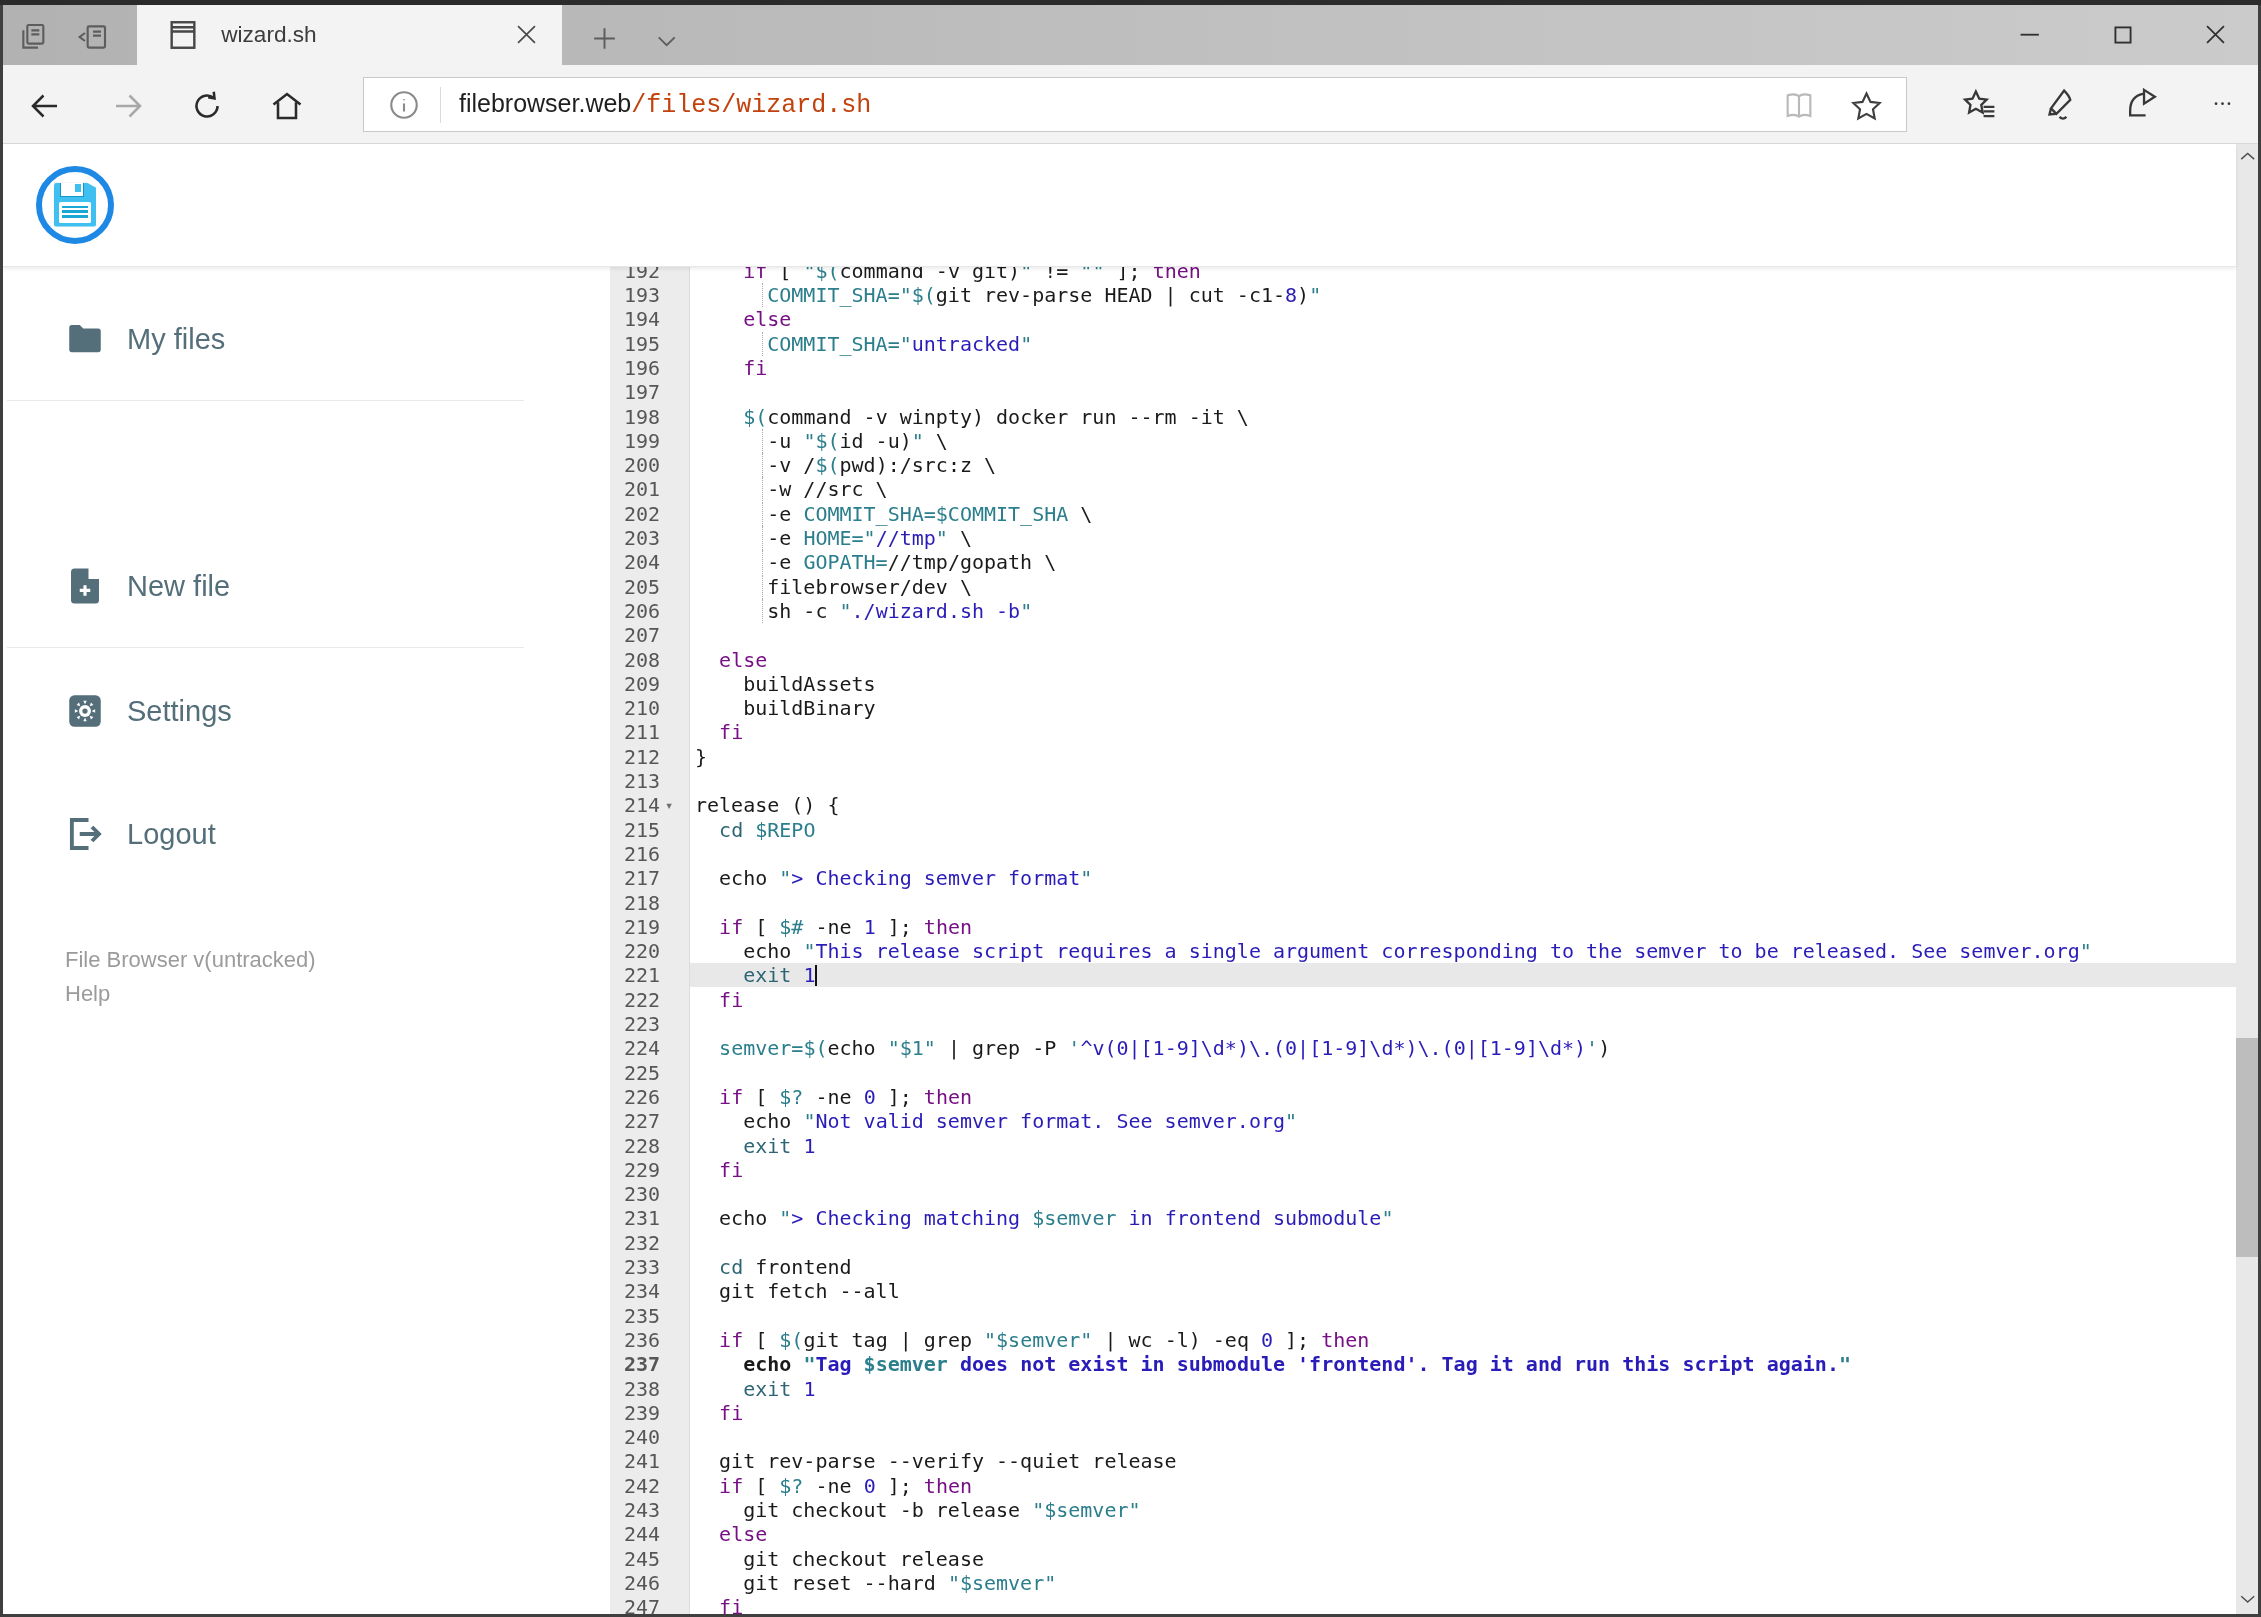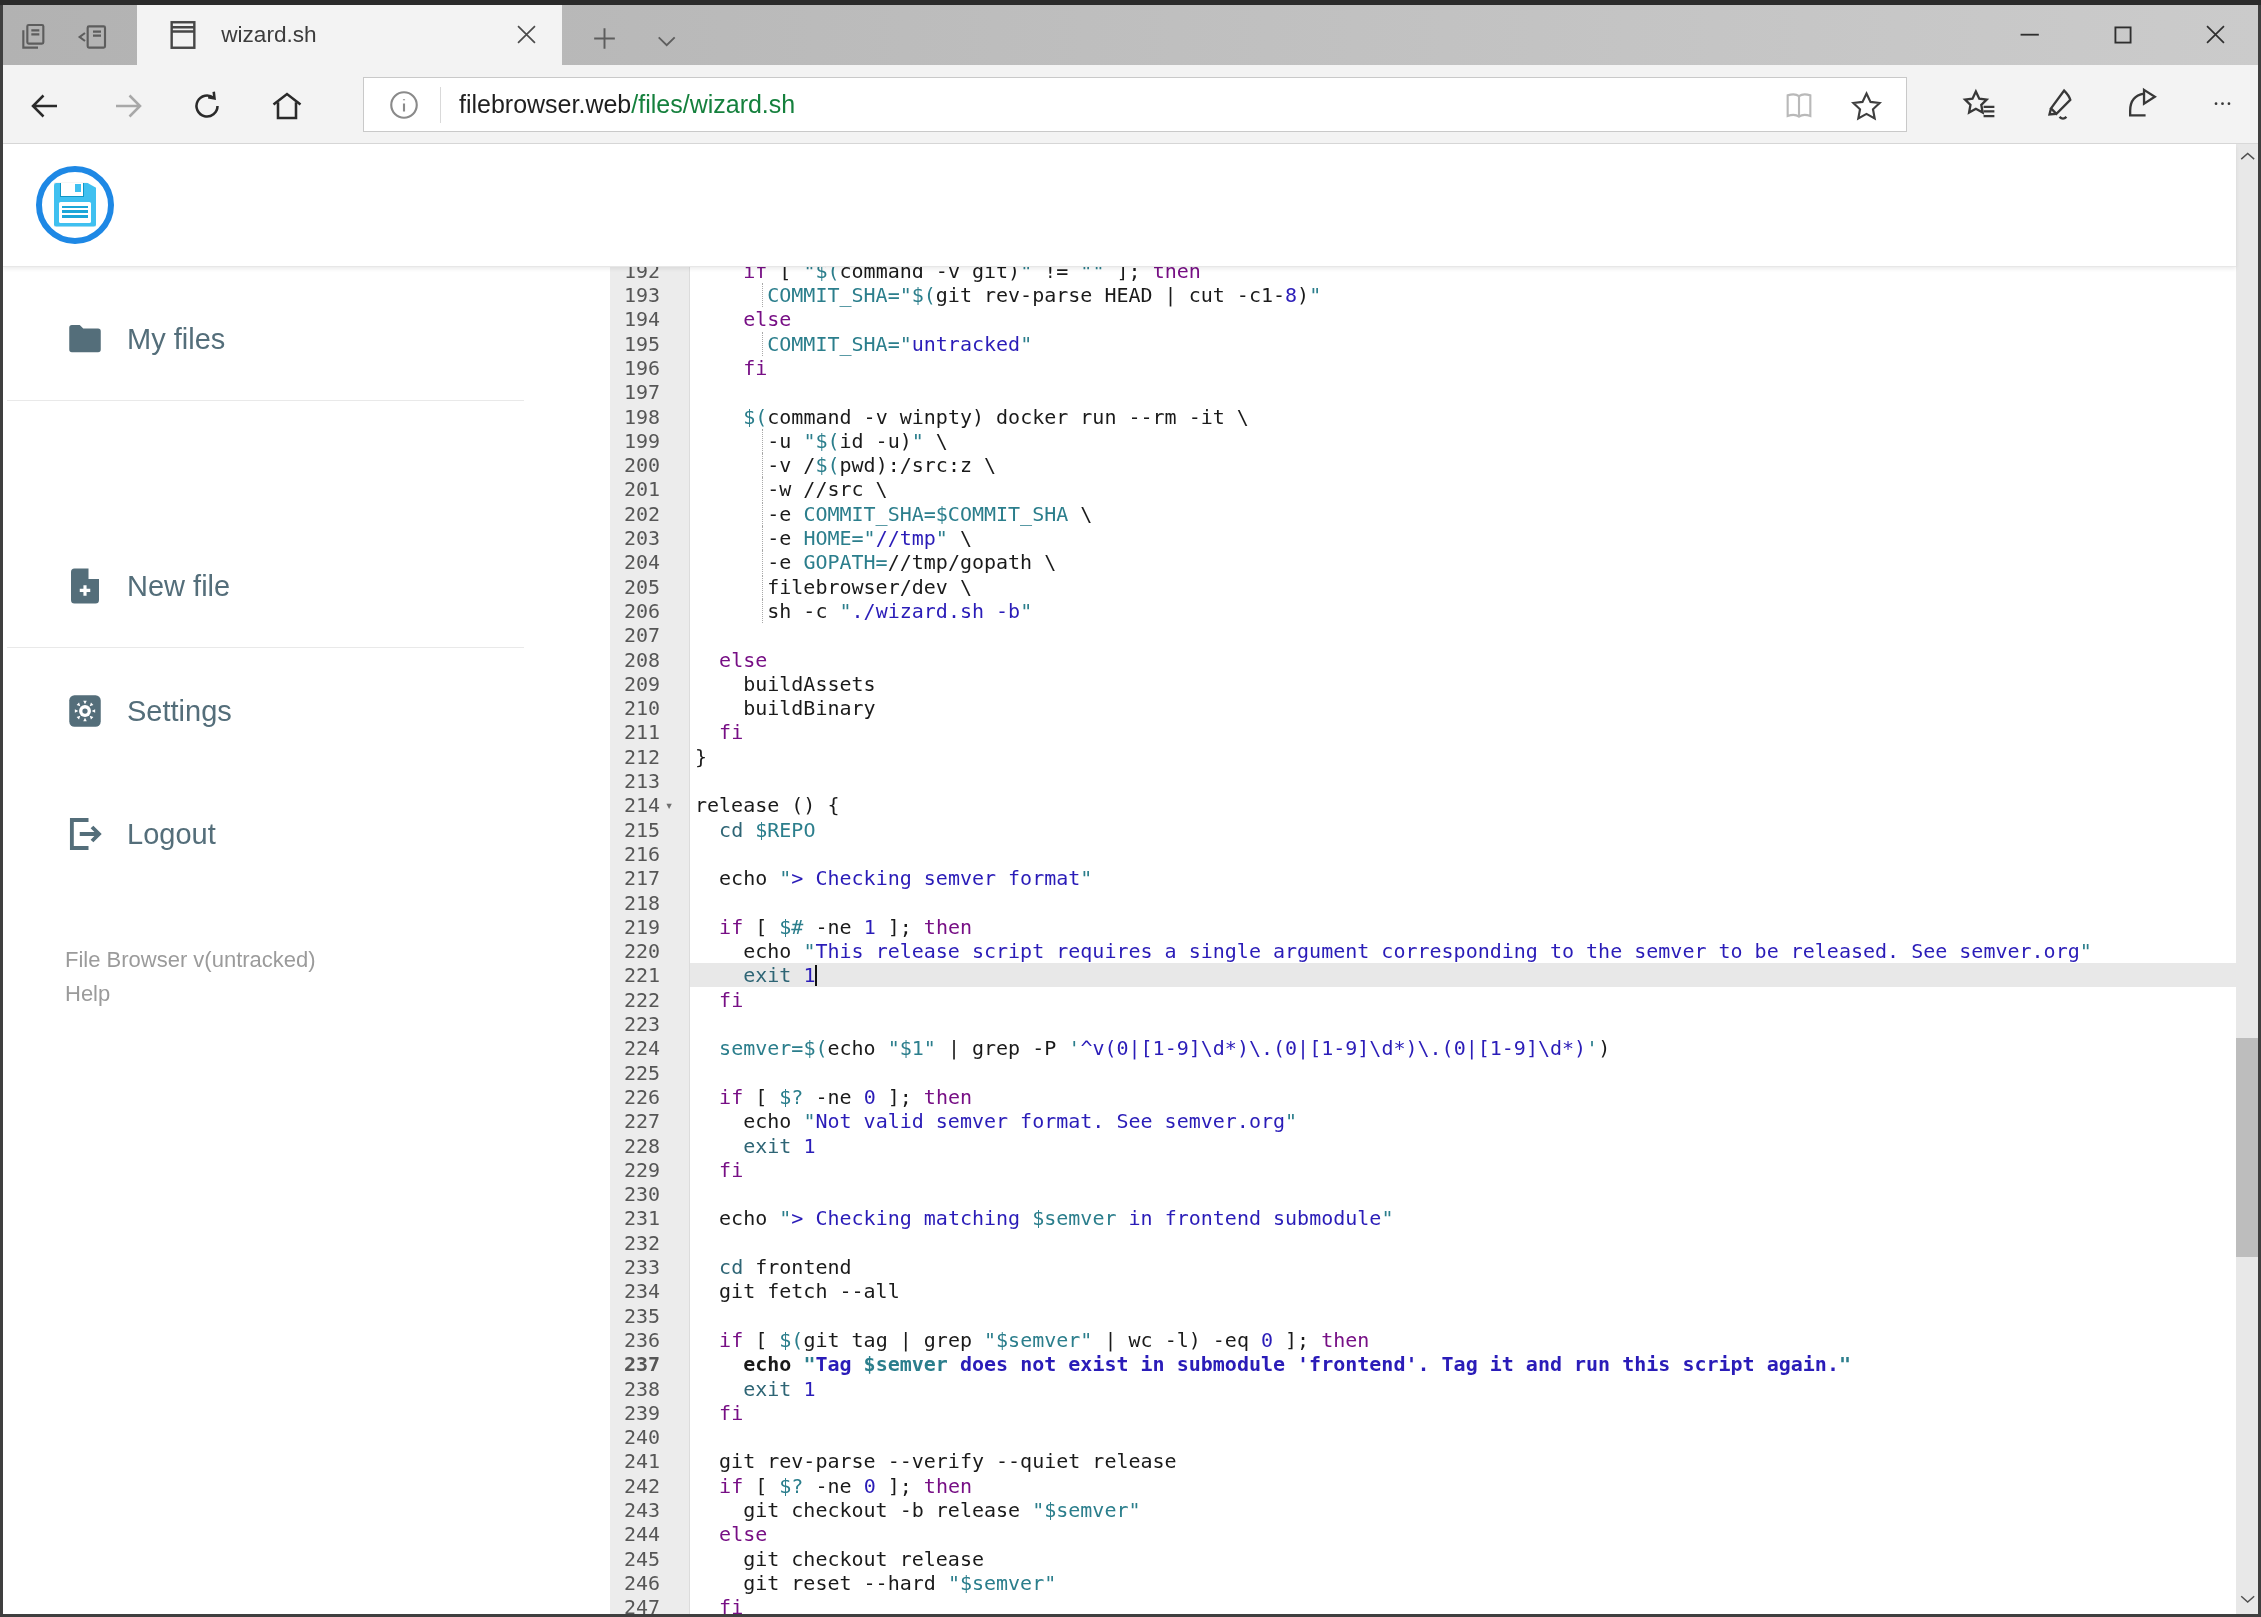--- a/index.html
+++ b/index.html
@@ -25,21 +25,21 @@
 
   
   #navbar{left:3.2px;top:65px;width:2255px;height:79px;background:#f3f3f3;border-bottom:0.8px solid #d8d8d8;box-sizing:border-box;}
   .nav-icon{top:22.6px;width:36px;height:36px;color:#2a2a2a;cursor:pointer;}
   .nav-icon.disabled{color:#a8a8a8;}
   #addressbox{left:360px;top:12px;width:1544px;height:55px;background:#fff;border:0.8px solid #c9c9c9;box-sizing:border-box;display:flex;align-items:center;}
   #info-icon{margin-left:22.6px;color:#8a8a8a;}
   #addr-divider{width:0.8px;height:36px;background:#d9d9d9;margin-left:19.4px;}
   #url{margin-left:18px;font-size:25px;white-space:nowrap;}
   #url .host{color:#1f1f1f;}
-  #url .path{color:#15803d;}
+  #url .path{color:#c2410c;font-family:Liberation Mono, monospace;}
   #reading-icon{position:absolute;left:1418px;top:11.3px;color:#b9b9b9;}
   #star-icon{position:absolute;left:1484px;top:9.7px;color:#3f3f3f;cursor:pointer;}
   .nav-right{top:21px;width:37px;height:37px;color:#383838;cursor:pointer;}
 
   
   #appheader{left:3.2px;top:144px;width:2233px;height:123px;background:#fff;border-bottom:0.8px solid #e7e7e7;box-sizing:border-box;box-shadow:0 1.6px 4px rgba(0,0,0,0.08);z-index:5;}
   #logo{left:36px;top:166px;width:78px;height:78px;border-radius:50%;border:6.5px solid #1e88e5;background:#fff;box-sizing:border-box;overflow:hidden;z-index:6;}
   #floppy{left:12px;top:10.5px;width:42px;height:44px;background:#3fc0f0;border-radius:2.4px;clip-path:polygon(0 0,78% 0,100% 12%,100% 100%,0 100%);box-shadow:8px 8px 0 11.3px rgba(0,0,0,0.07);}
   #floppy .label{position:absolute;left:5.7px;top:0;width:24px;height:14.5px;background:#fff;border:1.6px solid #0f97c7;border-top:none;box-sizing:border-box;}
   #floppy .label i{position:absolute;right:1.6px;top:1.6px;width:6.5px;height:8px;background:#3fc0f0;}

